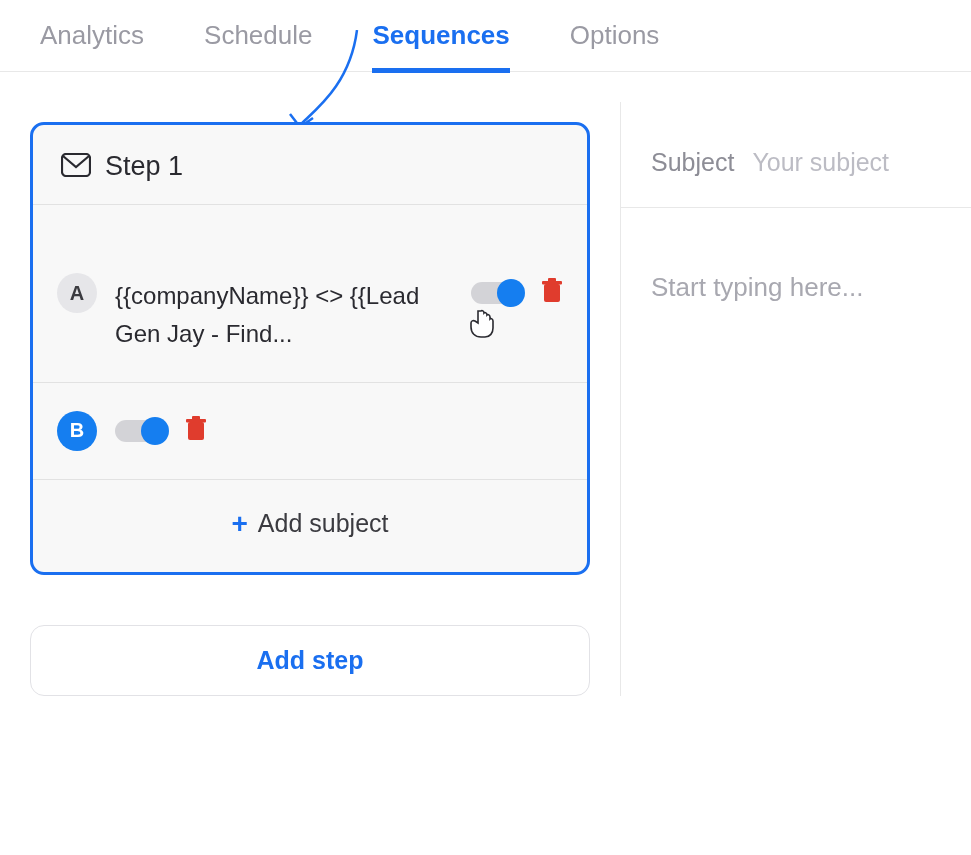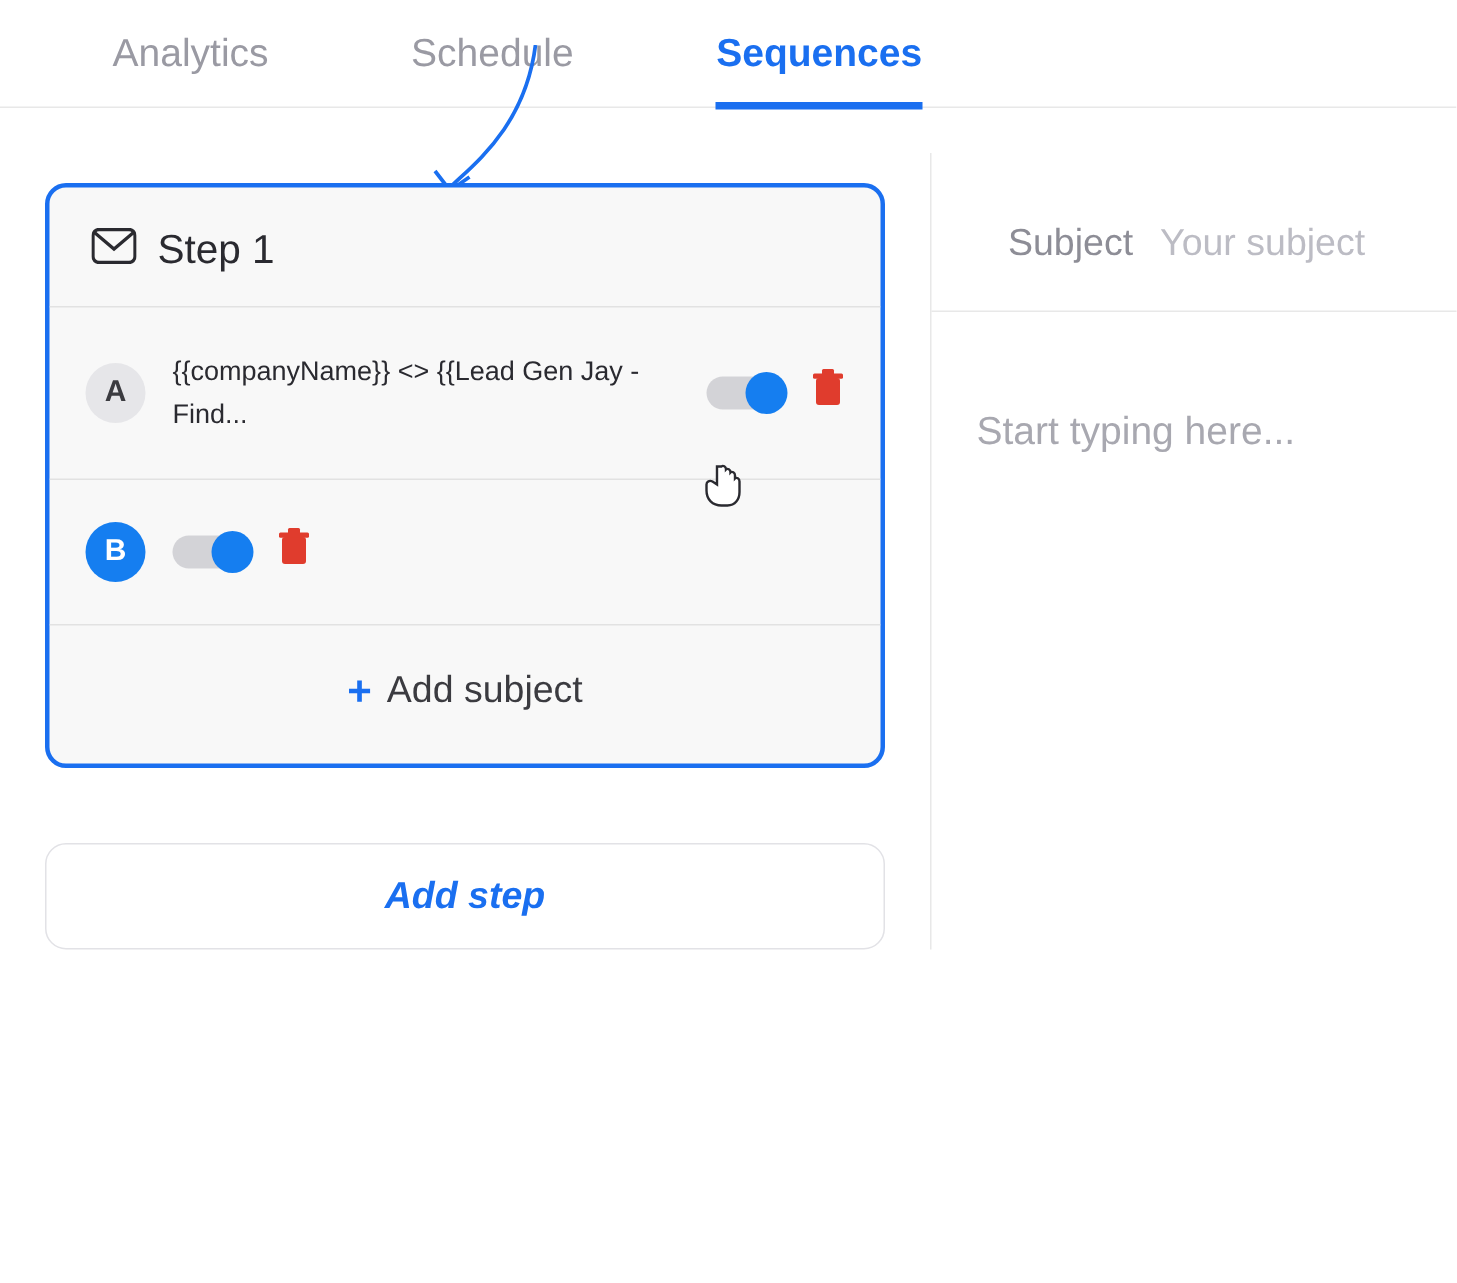--- a/index.html
+++ b/index.html
@@ -16,21 +16,20 @@
       padding: 20px 40px 0 40px;
       border-bottom: 1px solid #e8e8e8;
       position: relative;
     }
     .tab {
       font-size: 26px;
       color: #9a9aa3;
       padding-bottom: 20px;
       cursor: pointer;
       position: relative;
-      margin-left: 35px;
     }
     .tab.active {
       color: #1a6ff0;
       font-weight: 600;
     }
     .tab.active::after {
       content: '';
       position: absolute;
       bottom: -2px;
       left: 0;
@@ -81,23 +80,24 @@
       width: 40px; height: 40px;
       border-radius: 50%;
       display: flex; align-items: center; justify-content: center;
       font-size: 20px; font-weight: 600;
       flex-shrink: 0;
     }
     .badge-a { background: #e6e6e9; color: #3b3b40; }
     .badge-b { background: #157ef0; color: #fff; }
     .variant-text {
       flex: 1;
-      font-size: 18px;
+      font-size: 24px;
       color: #2a2a30;
       line-height: 1.6;
+      margin-top: 44px;
     }
     .variant-controls {
       display: flex;
       align-items: center;
       gap: 18px;
     }
     .toggle {
       width: 52px; height: 22px;
       background: #d3d3d7;
       border-radius: 12px;
@@ -140,36 +140,35 @@
       width: 560px;
       border: 1px solid #e2e2e6;
       border-radius: 14px;
       background: #fff;
       text-align: center;
       padding: 20px 0;
       font-size: 25px;
       font-weight: 600;
       color: #1a6ff0;
       cursor: pointer;
-      font-style: italic;
     }
     .right-col {
       flex: 1;
       border-left: 1px solid #e8e8e8;
       margin-top: -20px;
       padding-top: 20px;
     }
     .subject-row {
       display: flex;
       align-items: center;
       gap: 18px;
       padding: 26px 30px 30px 30px;
       border-bottom: 1px solid #e8e8e8;
     }
-    .subject-label { font-size: 25px; color: #8d8d96; font-weight: 500; margin-left: 21px; }
+    .subject-label { font-size: 25px; color: #8d8d96; font-weight: 500; }
     .subject-input {
       flex: 1;
       border: none;
       font-size: 25px;
       color: #2a2a30;
       outline: none;
       background: transparent;
     }
     .subject-input::placeholder { color: #bcbcc4; }
     .body-area {
@@ -178,20 +177,21 @@
       color: #a8a8b0;
     }
   </style>
 </head>
 <body>
 
 <div class="tabs">
   <div class="tab">Analytics</div>
   <div class="tab">Schedule</div>
   <div class="tab active">Sequences</div>
+  <div class="tab">Options</div>
 </div>
 
 <svg class="arrow-annotation" width="100" height="110" viewBox="0 0 100 110">
   <path d="M 82 0 C 75 55, 40 80, 25 95" stroke="#1a6ff0" stroke-width="2.5" fill="none"></path>
   <path d="M 15 84 L 25 97 L 38 88" stroke="#1a6ff0" stroke-width="2.5" fill="none"></path>
 </svg>
 
 <div class="main">
   <div class="left-col">
     <div class="step-card">

